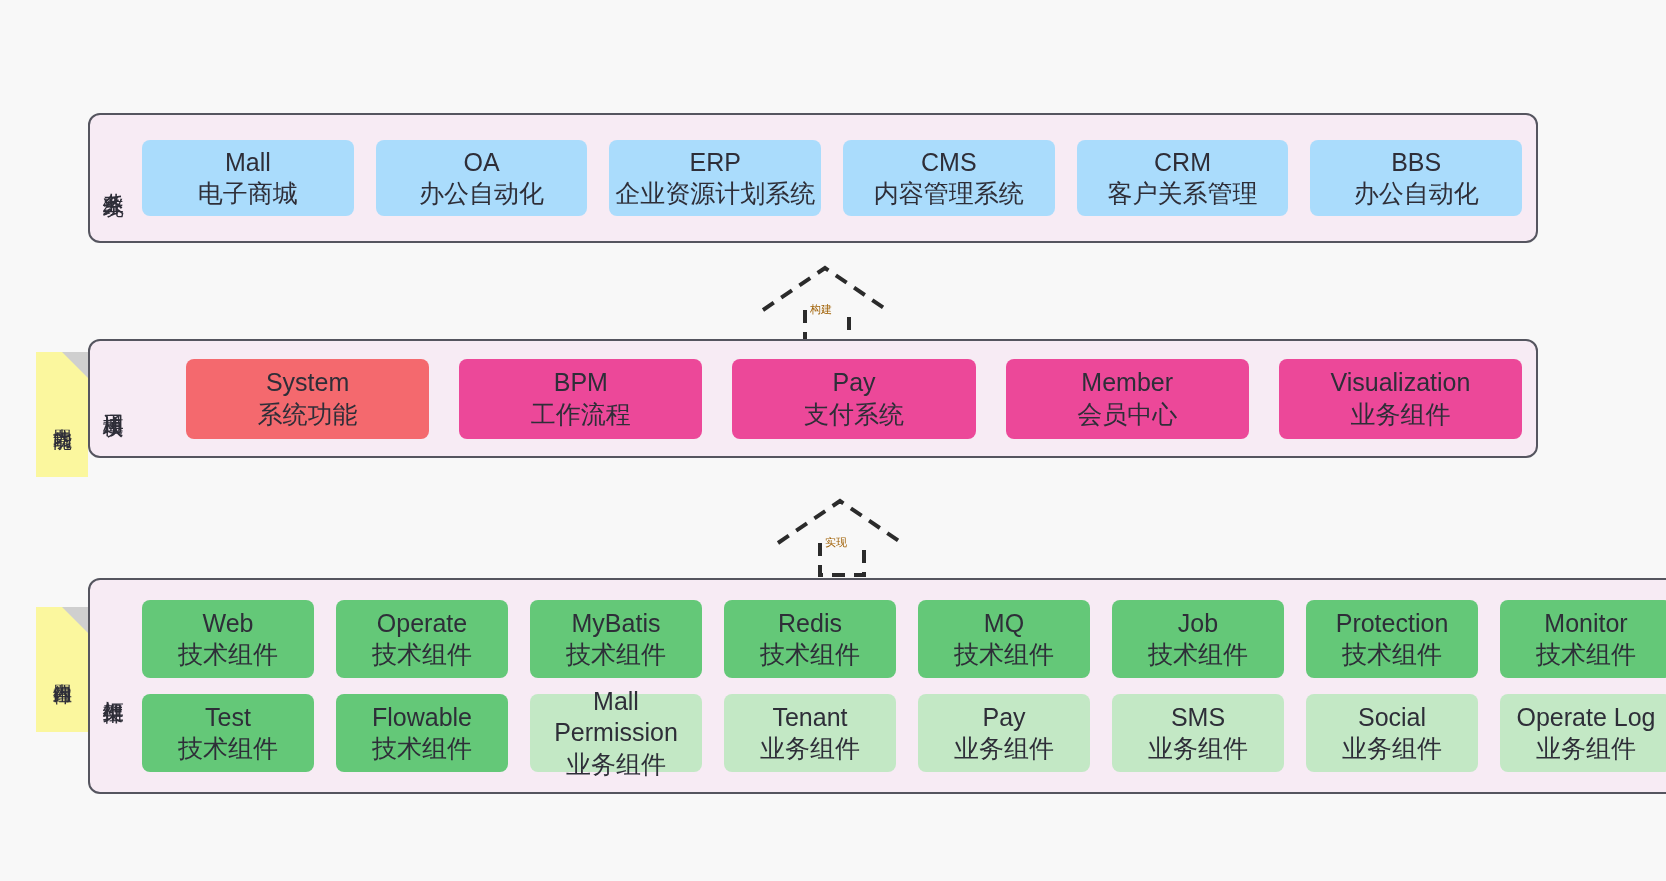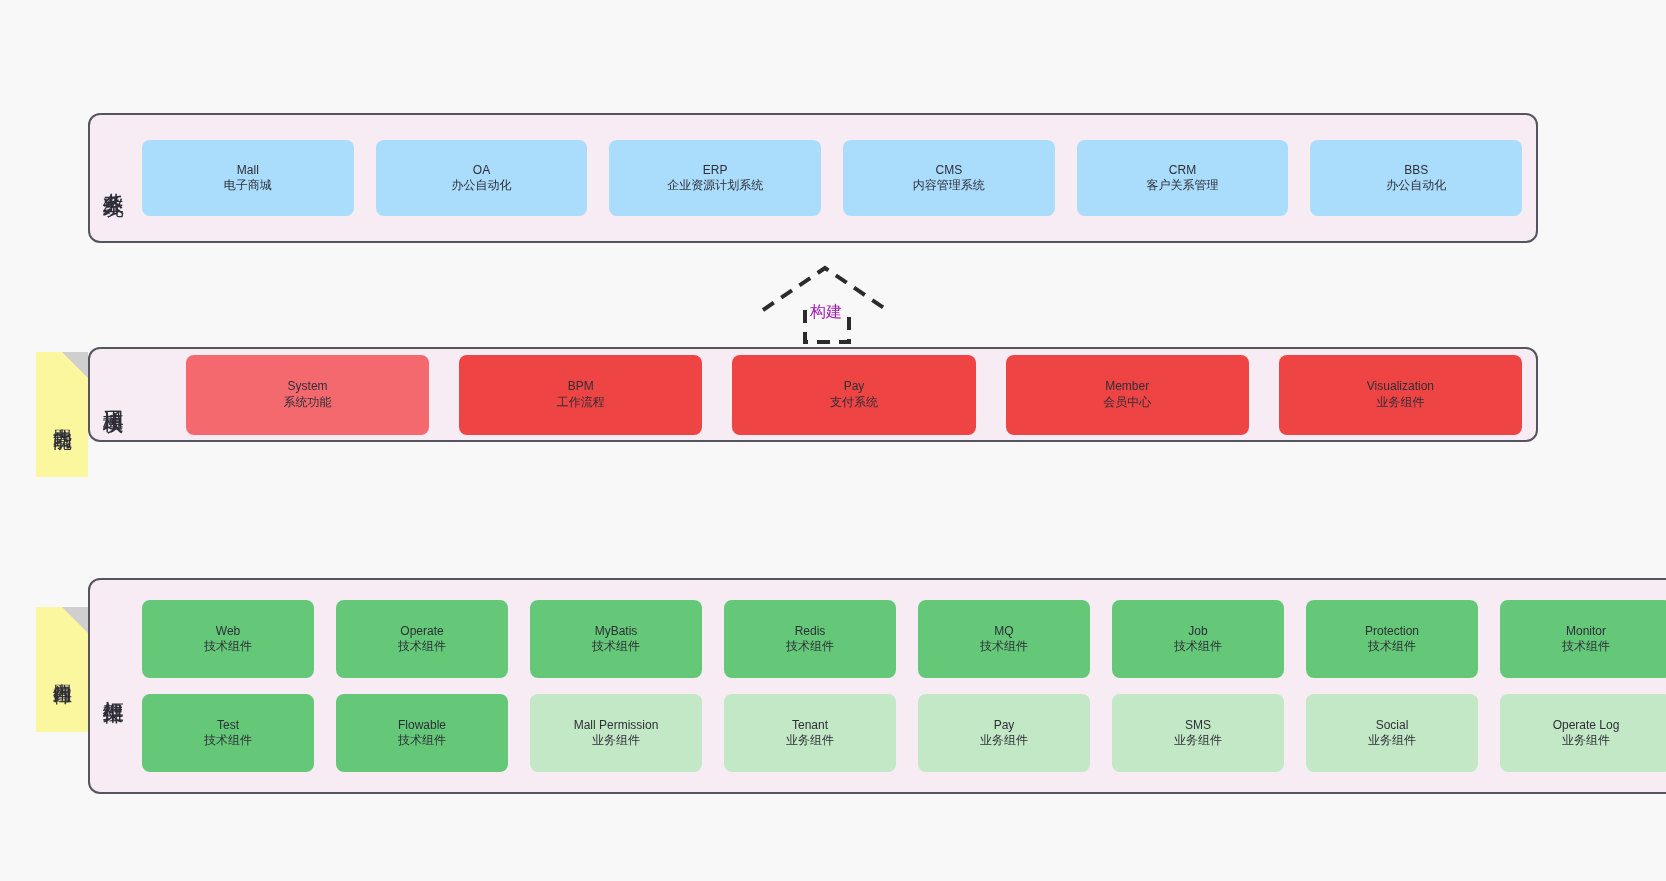--- a/index.html
+++ b/index.html
@@ -65,33 +65,33 @@
 
   
   .node {
     flex: 1 1 0;
     border-radius: 8px;
     display: flex;
     flex-direction: column;
     align-items: center;
     justify-content: center;
     text-align: center;
-    font-size: 12px;
+    font-size: 25px;
     line-height: 1.26;
     color: #2e2e38;
     box-sizing: border-box;
     padding: 6px 8px;
     min-width: 0;
   }
   .node .nm { white-space: normal; }
   .node .sub { white-space: nowrap; }
 
   .c-blue       { background: #aadcfc; }
   .c-red        { background: #f4696e; }
-  .c-pink       { background: #ef4444; margin-left: 8px; }
+  .c-pink       { background: #ec4899; margin-left: 8px; }
   .c-green      { background: #64c878; }
   .c-lightgreen { background: #c3e8c5; }
 
   
   .note {
     position: absolute;
     background: #fbf79e;
     box-sizing: border-box;
     display: flex;
     align-items: center;
@@ -115,22 +115,22 @@
   }
 
   
   .arrow {
     position: absolute;
     pointer-events: none;
   }
   .arrow svg { display: block; overflow: visible; }
   .arrow-label {
     position: absolute;
-    font-size: 16px;
-    color: #a21caf;
+    font-size: 11px;
+    color: #a16207;
     background: transparent;
     white-space: nowrap;
   }
 </style>
 </head>
 <body>
 
 <div class="canvas">
 
   <div class="layer" style="left:88px; top:113px; width:1450px; height:130px;">
@@ -171,21 +171,21 @@
       <path d="M50 48 L50 80 L94 80 L94 48" stroke="#2b2b2b" stroke-width="4" stroke-dasharray="13 9" fill="none"></path>
     </svg>
     <div class="arrow-label" style="left:55px; top:40px;">构建</div>
   </div>
 
   <div class="note" style="left:36px; top:352px; width:52px; height:125px;">
     <span class="fold"></span>
     <span>内置功能</span>
   </div>
 
-  <div class="layer" style="left:88px; top:347px; width:1450px; height:95px;gap:44px;">
+  <div class="layer" style="left:88px; top:339px; width:1450px; height:119px;gap:44px;">
     <div class="layer-title">通用模块</div>
     <div class="layer-body">
       <div class="row" style="height:80px;">
         <div class="node c-red">
           <span class="nm">System</span>
           <span class="sub">系统功能</span>
         </div>
         <div class="node c-pink">
           <span class="nm">BPM</span>
           <span class="sub">工作流程</span>
@@ -199,20 +199,27 @@
           <span class="sub">会员中心</span>
         </div>
         <div class="node c-pink">
           <span class="nm">Visualization</span>
           <span class="sub">业务组件</span>
         </div>
       </div>
     </div>
   </div>
 
+  <div class="arrow" style="left:770px; top:495px; width:160px; height:82px;">
+    <svg width="160" height="82" viewBox="0 0 160 82" fill="none">
+      <path d="M8 48 L70 6 L132 48" stroke="#2b2b2b" stroke-width="4" stroke-dasharray="13 9" fill="none"></path>
+      <path d="M50 48 L50 80 L94 80 L94 48" stroke="#2b2b2b" stroke-width="4" stroke-dasharray="13 9" fill="none"></path>
+    </svg>
+    <div class="arrow-label" style="left:55px; top:40px;">实现</div>
+  </div>
 
   <div class="note" style="left:36px; top:607px; width:52px; height:125px;">
     <span class="fold"></span>
     <span>内置组件</span>
   </div>
 
   <div class="layer" style="left:88px; top:578px; width:1600px; height:216px;">
     <div class="layer-title">框架组件</div>
     <div class="layer-body">
 

